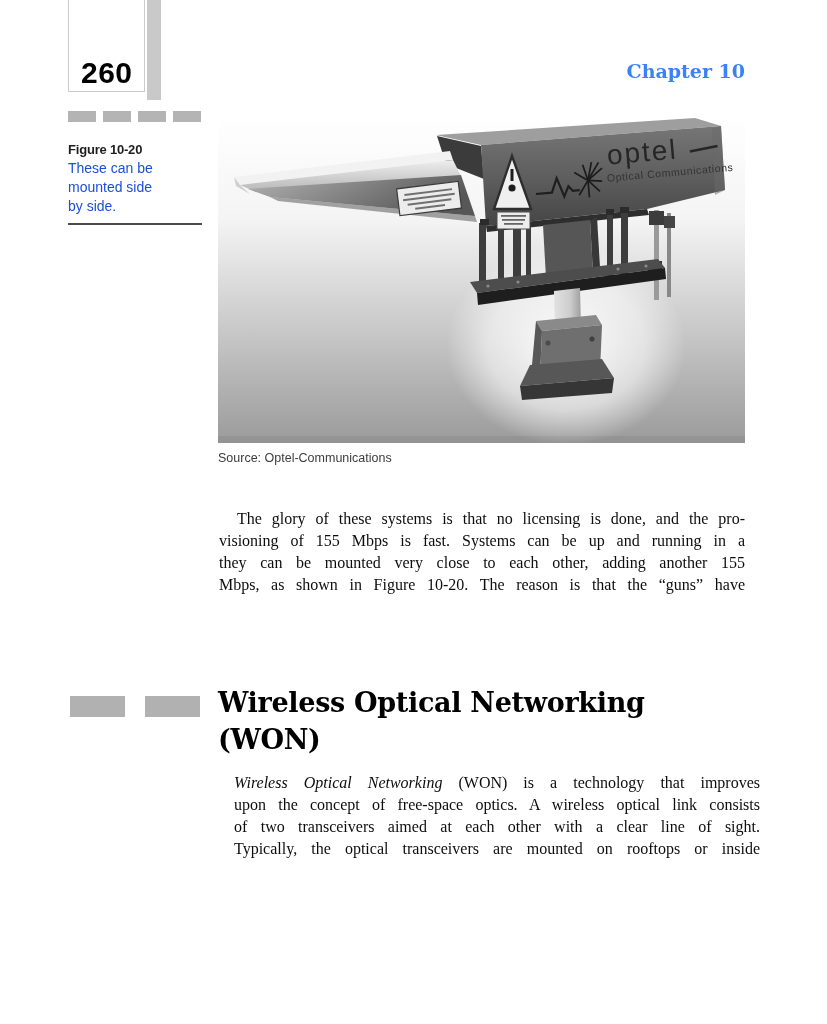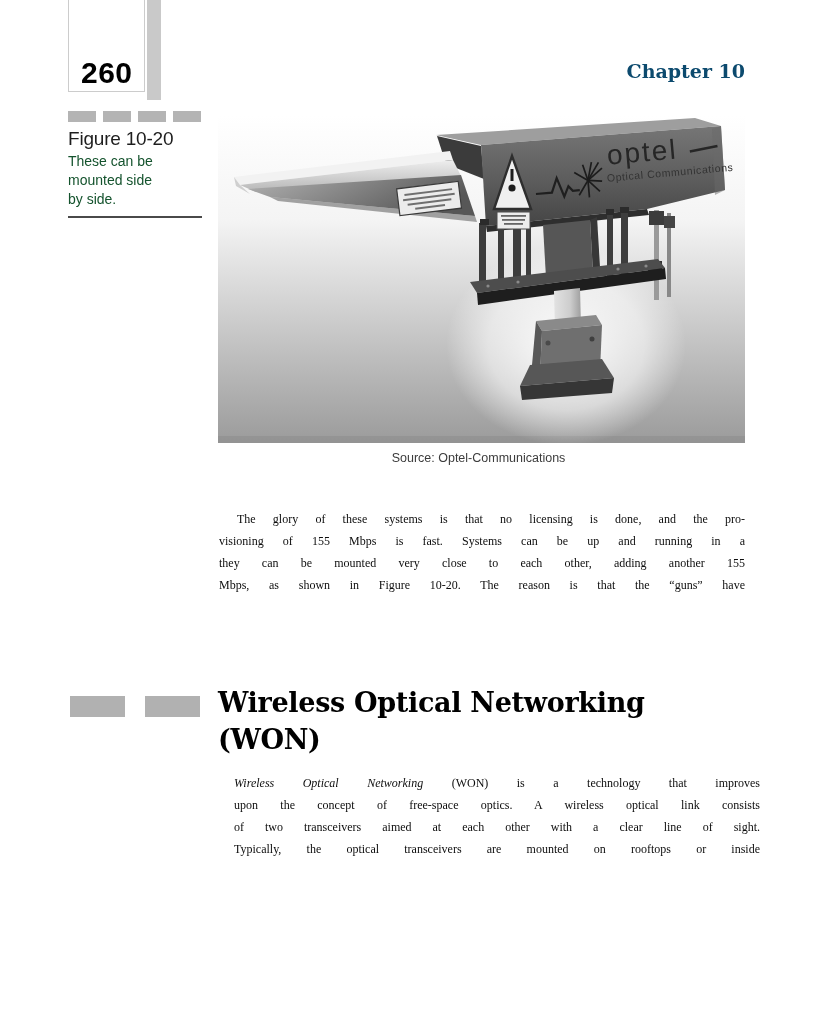--- a/index.html
+++ b/index.html
@@ -16,42 +16,42 @@
   .pagenum {
     position:absolute; left:12px; bottom:1px;
     font-family:"Liberation Sans", sans-serif; font-weight:bold;
     font-size:30px; letter-spacing:0.5px; color:#000;
   }
   .pagenum-bar {
     position:absolute; left:147px; top:0; width:14px; height:100px; background:#c9c9c9;
   }
   .chapter {
     position:absolute; left:218px; top:60px; width:527px; text-align:right;
-    font-family:"DejaVu Serif", serif; font-weight:bold; font-size:19px; color:#0c4a6e;
+    font-family:"DejaVu Serif", serif; font-weight:bold; font-size:19px; color:#3b82f6;
   }
 
   
   .fig-sidebar { position:absolute; left:68px; top:111px; width:134px;
     font-family:"Liberation Sans", sans-serif; color:#1e1e1e; }
   .dashes { height:11px; display:flex; }
   .dashes i { display:block; width:28px; height:11px; background:#b4b4b4; margin-right:7px; }
   .dashes i:last-child { margin-right:0; }
-  .fig-label { margin-top:6px; font-weight:normal; font-size:19px; letter-spacing:-0.2px; }
-  .fig-caption { margin-top:2px; font-size:14px; line-height:19px; color:#14532d; }
+  .fig-label { margin-top:20px; font-weight:bold; font-size:13px; letter-spacing:-0.2px; }
+  .fig-caption { margin-top:2px; font-size:14px; line-height:19px; color:#1d4ed8; }
   .fig-rule { margin-top:7px; border-top:2px solid #4a4a4a; width:134px; }
 
   
   .photo { position:absolute; left:218px; top:115px; display:block; }
   .source {
-    position:absolute; left:218px; top:451px; width:521px; text-align:center;
+    position:absolute; left:218px; top:451px; width:521px; text-align:left;
     font-family:"Liberation Sans", sans-serif; font-size:12.5px; color:#3c3c3c;
   }
 
   
-  .para { position:absolute; width:526px; font-size:12px; line-height:22px; color:#0d0d0d; }
+  .para { position:absolute; width:526px; font-size:16px; line-height:22px; color:#0d0d0d; }
   .p1 { left:219px; top:508px; }
   .p2 { left:234px; top:772px; }
   .jline { text-align:justify; text-align-last:justify; white-space:normal; }
   .jline.last { text-align-last:left; }
   .indent { text-indent:18px; }
   .ital { font-style:italic; }
 
   
   .h-rect { position:absolute; top:696px; width:55px; height:21px; background:#b1b1b1; }
   .h-rect.r1 { left:70px; }

